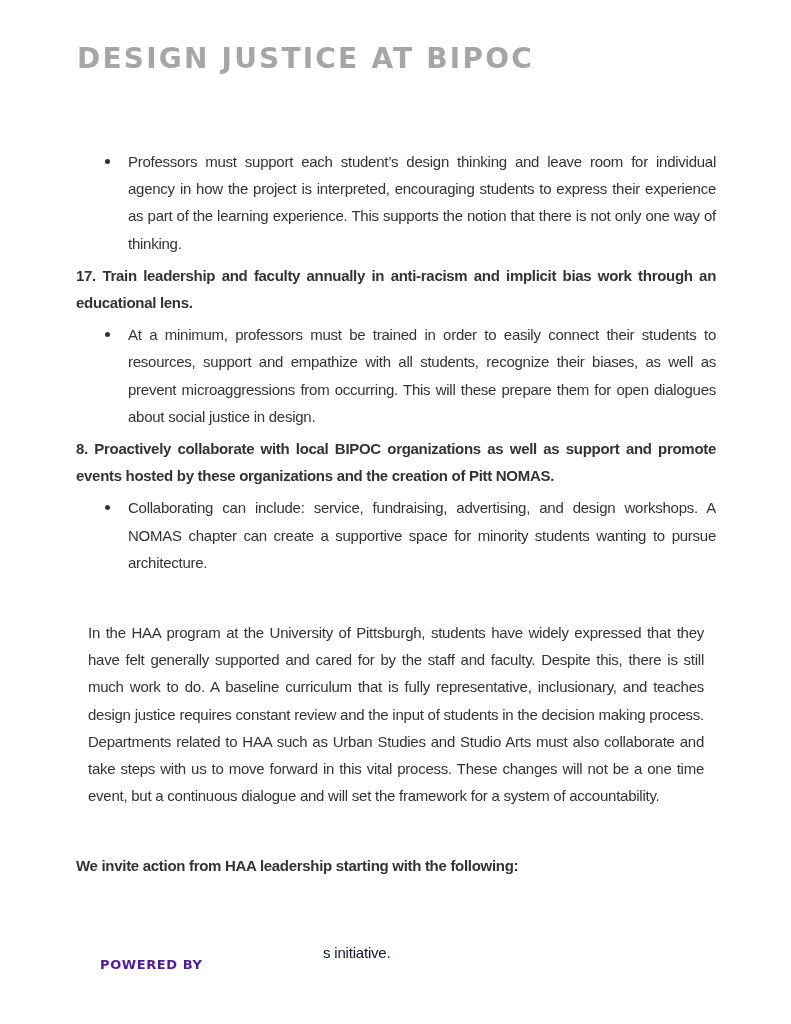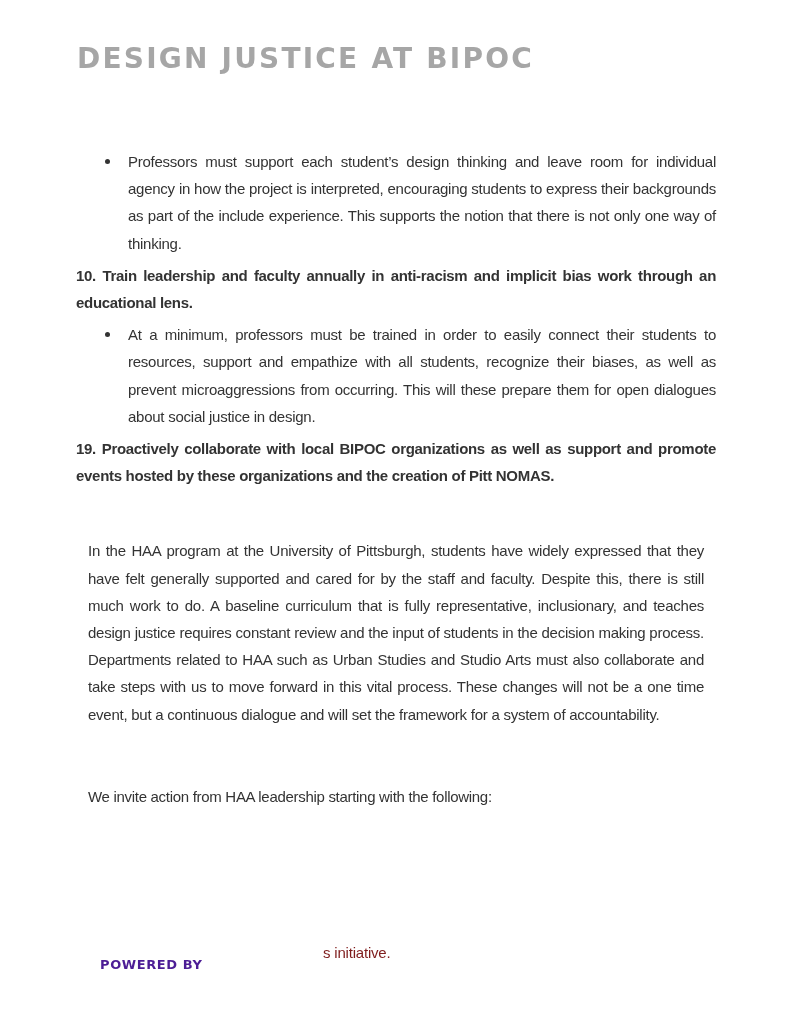--- a/index.html
+++ b/index.html
@@ -64,31 +64,31 @@
     }
     .paragraph {
       text-align: justify;
       margin: 12px;
       letter-spacing: -0.25px;
     }
     .para-gap {
       height: 31px;
     }
     .invite-heading {
-      font-weight: normal;
-      margin: 12px;
+      font-weight: bold;
+      margin: 0;
       letter-spacing: -0.3px;
     }
     .partial-line {
       position: absolute;
       left: 323px;
       top: 944px;
       font-family: "Liberation Sans", sans-serif;
       font-size: 15px;
-      color: #7f1d1d;
+      color: #0f172a;
       letter-spacing: -0.2px;
     }
     .powered-by {
       position: absolute;
       left: 100px;
       top: 957px;
       font-family: "DejaVu Sans", sans-serif;
       font-weight: bold;
       font-size: 13px;
       letter-spacing: 0.6px;
@@ -98,32 +98,36 @@
 </head>
 <body>
 
 <h1 class="page-title">DESIGN JUSTICE AT BIPOC</h1>
 
 <div class="doc-body">
 
 
   <div class="bullet-item">
     <span class="bullet-dot"></span>
-    <span class="bullet-text">Professors must support each student’s design thinking and leave room for individual agency in how the project is interpreted, encouraging students to express their backgrounds as part of the include experience. This supports the notion that there is not only one way of thinking.</span>
+    <span class="bullet-text">Professors must support each student’s design thinking and leave room for individual agency in how the project is interpreted, encouraging students to express their experience as part of the learning experience. This supports the notion that there is not only one way of thinking.</span>
   </div>
 
-  <div class="section-heading">10. Train leadership and faculty annually in anti-racism and implicit bias work through an educational lens.</div>
+  <div class="section-heading">17. Train leadership and faculty annually in anti-racism and implicit bias work through an educational lens.</div>
 
   <div class="bullet-item">
     <span class="bullet-dot"></span>
     <span class="bullet-text">At a minimum, professors must be trained in order to easily connect their students to resources, support and empathize with all students, recognize their biases, as well as prevent microaggressions from occurring. This will these prepare them for open dialogues about social justice in design.</span>
   </div>
 
-  <div class="section-heading">19. Proactively collaborate with local BIPOC organizations as well as support and promote events hosted by these organizations and the creation of Pitt NOMAS.</div>
+  <div class="section-heading">8. Proactively collaborate with local BIPOC organizations as well as support and promote events hosted by these organizations and the creation of Pitt NOMAS.</div>
 
+  <div class="bullet-item">
+    <span class="bullet-dot"></span>
+    <span class="bullet-text">Collaborating can include: service, fundraising, advertising, and design workshops. A NOMAS chapter can create a supportive space for minority students wanting to pursue architecture.</span>
+  </div>
 
   <div class="para-gap"></div>
 
   <p class="paragraph">In the HAA program at the University of Pittsburgh, students have widely expressed that they have felt generally supported and cared for by the staff and faculty. Despite this, there is still much work to do. A baseline curriculum that is fully representative, inclusionary, and teaches design justice requires constant review and the input of students in the decision making process. Departments related to HAA such as Urban Studies and Studio Arts must also collaborate and take steps with us to move forward in this vital process. These changes will not be a one time event, but a continuous dialogue and will set the framework for a system of accountability.</p>
 
   <div class="para-gap"></div>
 
   <p class="invite-heading">We invite action from HAA leadership starting with the following:</p>
 </div>
 

